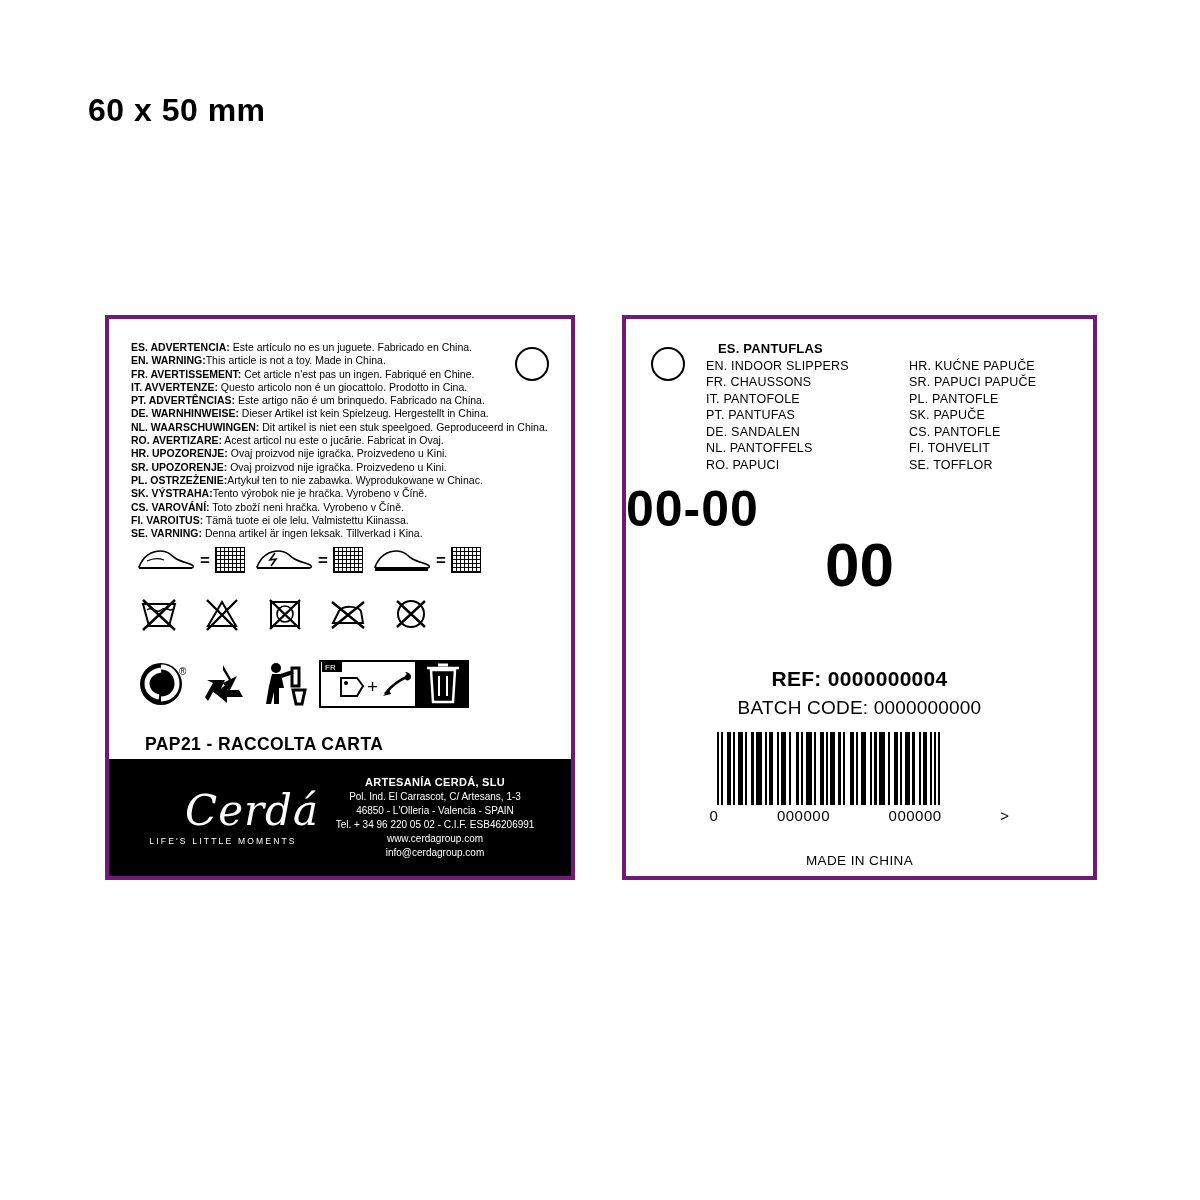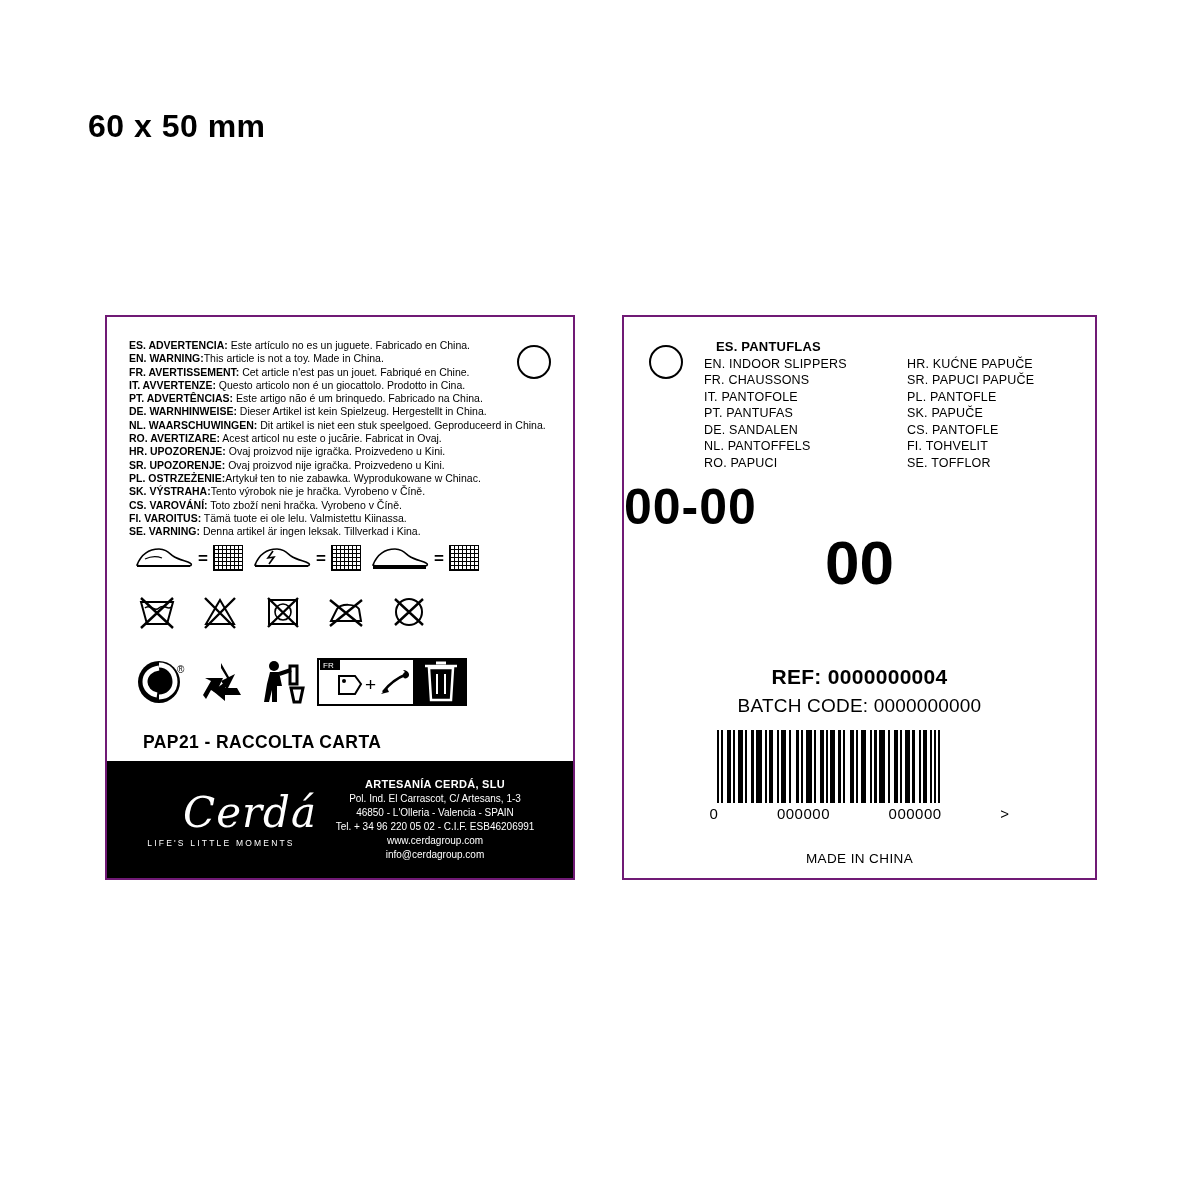--- a/index.html
+++ b/index.html
@@ -12,31 +12,31 @@
     height: 1200px;
     position: relative;
     font-family: "Liberation Sans", sans-serif;
     color: #000;
     overflow: hidden;
   }
 
   #dimension-label {
     position: absolute;
     left: 88px;
-    top: 108px;
+    top: 92px;
     font-size: 32px;
     font-weight: 700;
     letter-spacing: 0.5px;
   }
 
   
   .label-card {
     position: absolute;
     background: #fff;
-    border: 2px solid #701a75;
+    border: 4px solid #701a75;
     box-sizing: border-box;
   }
 
   #label-back {
     left: 105px;
     top: 315px;
     width: 470px;
     height: 565px;
   }
   #label-front {
@@ -293,21 +293,21 @@
 
 <div id="dimension-label">60 x 50 mm</div>
 
 <div class="label-card" id="label-back">
 
   <div class="punch-hole" id="hole-back"></div>
 
   <div class="warnings">
     <div class="warn-line"><b>ES. ADVERTENCIA:</b><span> Este artículo no es un juguete. Fabricado en China.</span></div>
     <div class="warn-line"><b>EN. WARNING:</b><span>This article is not a toy. Made in China.</span></div>
-    <div class="warn-line"><b>FR. AVERTISSEMENT:</b><span> Cet article n'est pas un jouet.  Fabriqué en Chine.</span></div>
+    <div class="warn-line"><b>FR. AVERTISSEMENT:</b><span> Cet article n'est pas un ingen.  Fabriqué en Chine.</span></div>
     <div class="warn-line"><b>IT. AVVERTENZE:</b><span> Questo articolo non é un giocattolo.  Prodotto in Cina.</span></div>
     <div class="warn-line"><b>PT. ADVERTÊNCIAS:</b><span> Este artigo não é um brinquedo. Fabricado na China.</span></div>
     <div class="warn-line"><b>DE. WARNHINWEISE:</b><span> Dieser Artikel ist kein Spielzeug. Hergestellt in China.</span></div>
     <div class="warn-line"><b>NL. WAARSCHUWINGEN:</b><span> Dit artikel is niet een stuk speelgoed. Geproduceerd in China.</span></div>
     <div class="warn-line"><b>RO. AVERTIZARE:</b><span> Acest articol nu este o jucărie. Fabricat in Ovaj.</span></div>
     <div class="warn-line"><b>HR. UPOZORENJE:</b><span> Ovaj proizvod nije igračka. Proizvedeno u Kini.</span></div>
     <div class="warn-line"><b>SR. UPOZORENJE:</b><span> Ovaj proizvod nije igračka. Proizvedeno u Kini.</span></div>
     <div class="warn-line"><b>PL. OSTRZEŻENIE:</b><span>Artykuł ten to nie zabawka. Wyprodukowane w Chinac.</span></div>
     <div class="warn-line"><b>SK. VÝSTRAHA:</b><span>Tento výrobok nie je hračka. Vyrobeno v Číně.</span></div>
     <div class="warn-line"><b>CS. VAROVÁNÍ:</b><span> Toto zboží neni hračka. Vyrobeno v Číně.</span></div>

